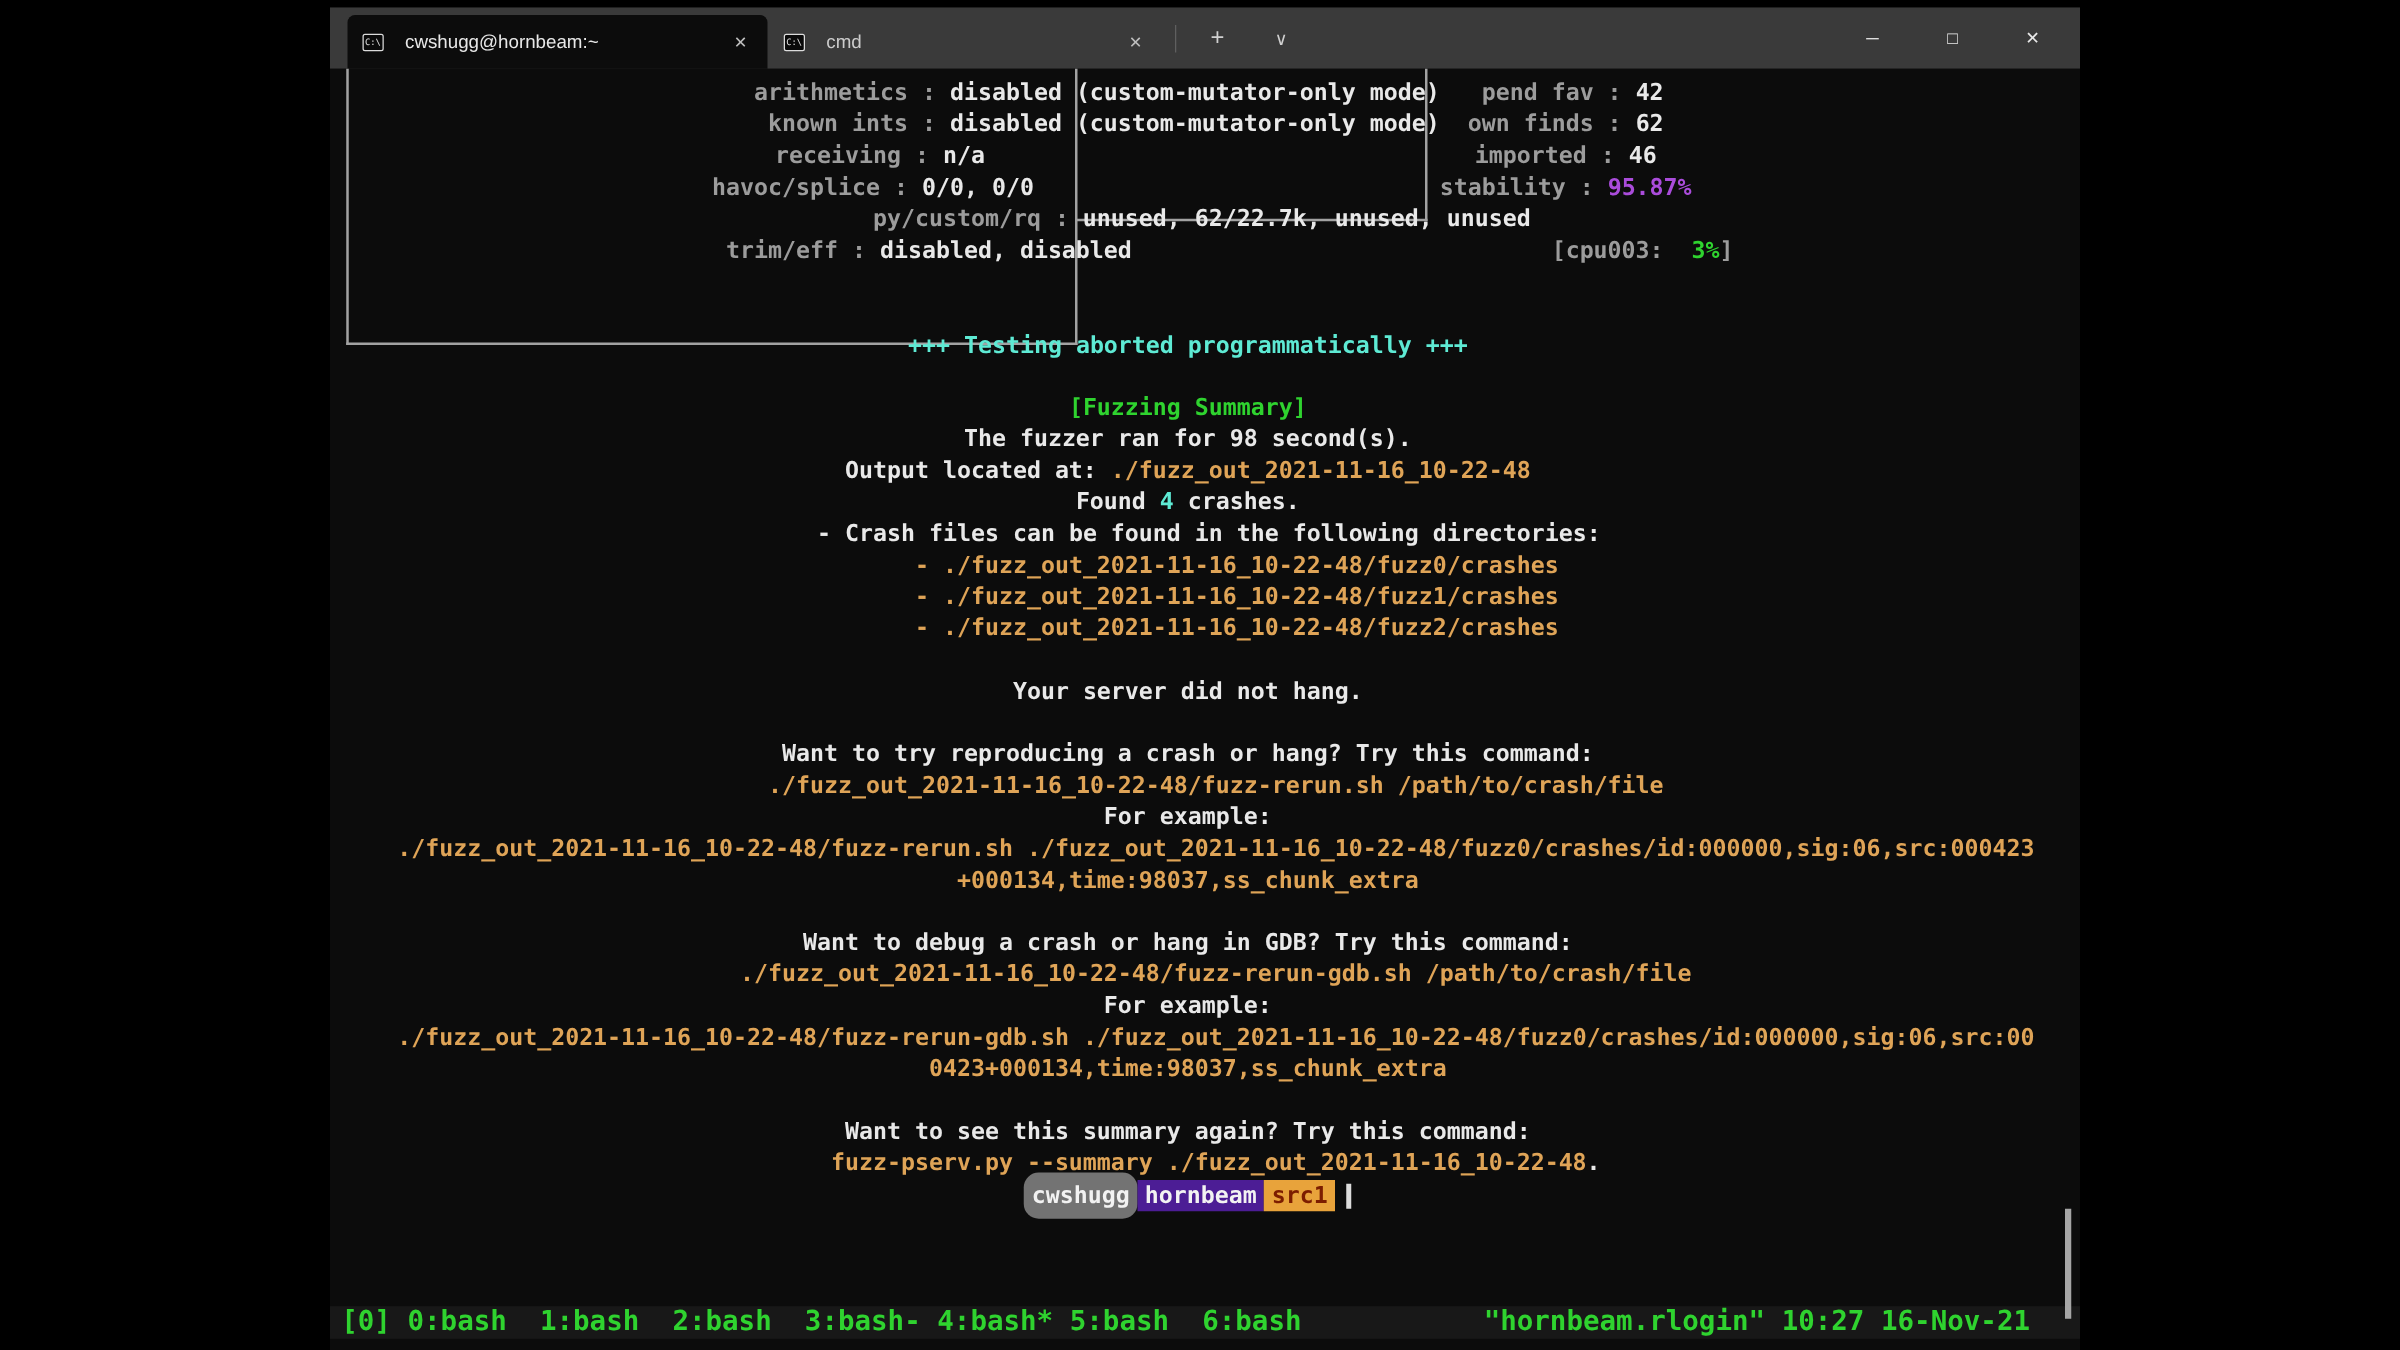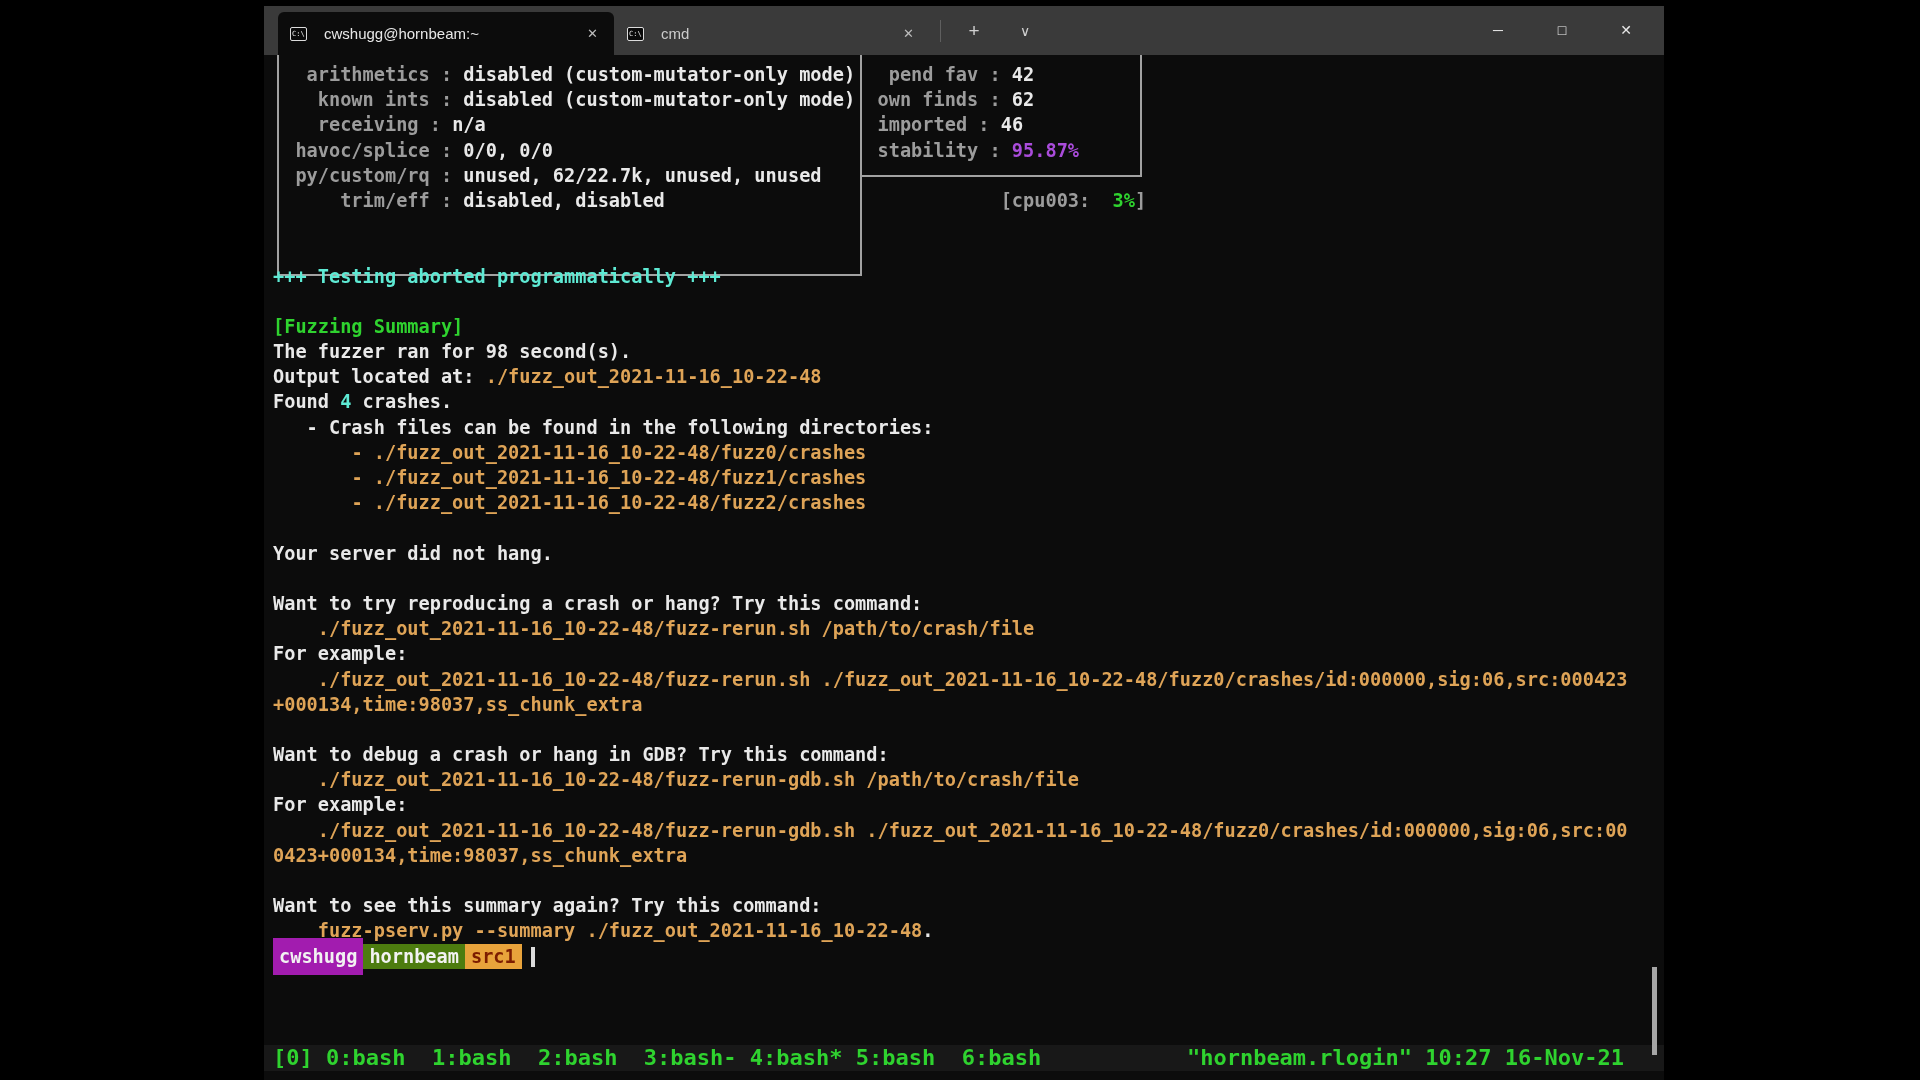--- a/index.html
+++ b/index.html
@@ -22,32 +22,32 @@
   .tab-close { flex:0 0 auto; color:#bdbdbd; font-size:13px; padding:2px 6px; }
   #tab-divider { position:absolute; left:676px; top:14px; width:1px; height:22px; background:#5f5f5f; }
   #new-tab { position:absolute; left:693px; top:8px; width:34px; height:34px; color:#d0d0d0;
              font-size:19px; text-align:center; line-height:34px; }
   #tab-dropdown { position:absolute; left:744px; top:8px; width:34px; height:34px; color:#d0d0d0;
                   font-size:14px; text-align:center; line-height:34px; }
   #win-controls { position:absolute; right:6px; top:0; height:49px; display:flex; }
   .winbtn { width:64px; height:49px; color:#e8e8e8; font-size:14px; text-align:center; line-height:49px; }
 
   
-  #content { position:absolute; left:0; top:49px; width:1400px; height:867px; background:#0c0c0c; }
+  #content { position:absolute; left:0; top:49px; width:1400px; height:867px; background:#0c0c0c;text-align:center; }
   #term-lines { position:absolute; left:9px; top:7px;
                 font-family:"DejaVu Sans Mono", monospace; font-size:18.6px; font-weight:600; }
   .term-line { height:25.2px; line-height:25.2px; white-space:pre; }
   .c-fg      { color:#e9e9e9; }
   .c-dim     { color:#9c9c9c; }
   .c-red     { color:#5eead4; }
   .c-green   { color:#2fd32f; }
   .c-orange  { color:#dfa457; }
   .c-magenta { color:#aa4cdb; }
-  .c-badge_user { background:#a21caf; color:#f2f2f2; padding:8px 6px; }
-  .c-badge_host { background:#4d7c0f; color:#f2f2f2; padding:2px 6px; }
+  .c-badge_user { background:#737373; color:#f2f2f2; padding:8px 6px;border-radius:12px; }
+  .c-badge_host { background:#4c1d95; color:#f2f2f2; padding:2px 6px; }
   .c-badge_dir  { background:#e8a33b; color:#7c1d00; padding:2px 6px; }
   .c-cursor { display:inline-block; width:4px; height:20px; background:#dcdcdc; vertical-align:text-bottom; margin-left:9px; }
 
   
   .afl-border { position:absolute; background:#a2a2a2; }
   #afl-v0 { left:13px;  top:0; width:2px; height:221px; }
   #afl-v1 { left:596px; top:0; width:2px; height:221px; }
   #afl-v2 { left:876px; top:0; width:2px; height:122px; }
   #afl-h1 { left:596px; top:120px; width:282px; height:2px; }
   #afl-h2 { left:13px;  top:219px; width:585px; height:2px; }

